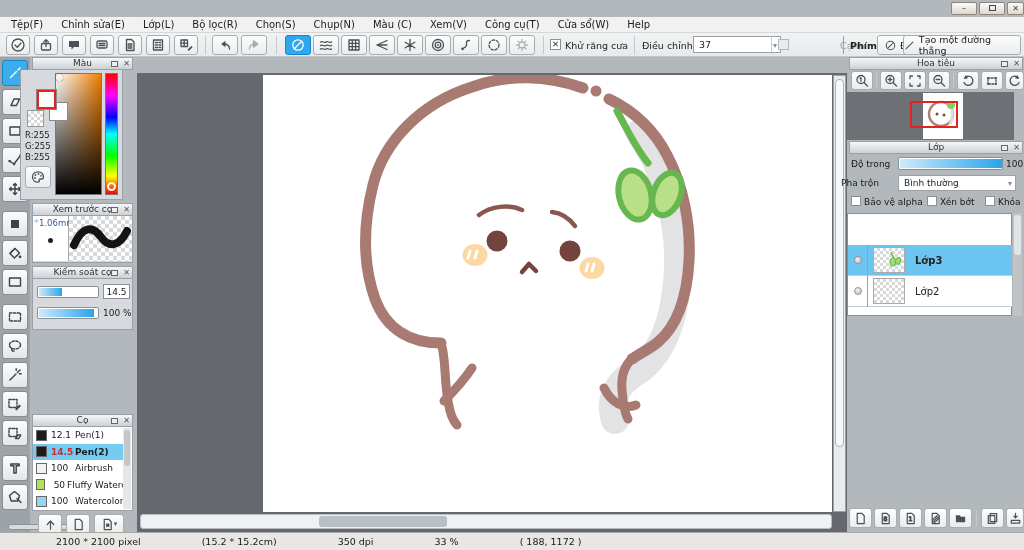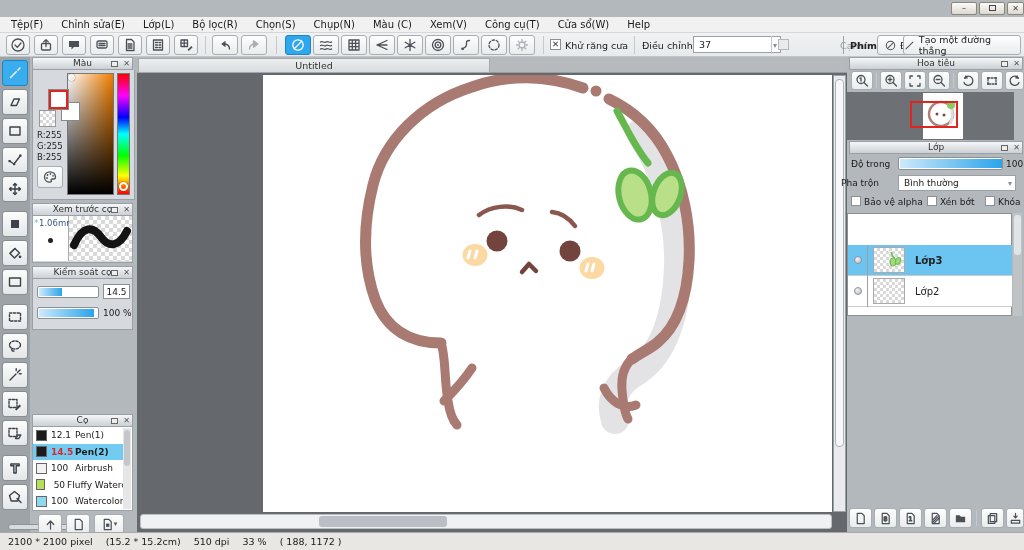--- a/index.html
+++ b/index.html
@@ -80,21 +80,21 @@
   .viscell{width:20px;height:31px;border-right:1px solid #9aa0a5;display:flex;align-items:center;justify-content:center;}
   .viscircle{width:8px;height:8px;border-radius:50%;background:radial-gradient(circle at 35% 30%,#f2f3f4,#b9bdc1);border:1px solid #8f9499;}
   .lthumb{width:32px;height:26px;margin-left:5px;border:1px solid #aaa;position:relative;}
   .lname{margin-left:10px;font-size:10px;color:#222;}
   .layer-row.sel .lname{font-weight:bold;}
   .nbtn{position:absolute;top:0;width:22px;height:19px;background:linear-gradient(#fdfefe,#e9eced);border:1px solid #a8adb2;border-radius:3px;display:flex;align-items:center;justify-content:center;}
   .fbtn{position:absolute;width:23px;height:20px;background:linear-gradient(#fdfefe,#e9eced);border:1px solid #a8adb2;border-radius:3px;display:flex;align-items:center;justify-content:center;}
 
   
   .statusbar{position:absolute;left:0;top:532px;width:1024px;height:18px;background:#e9e7e4;border-top:1px solid #aba8a4;display:flex;align-items:center;padding-left:8px;font-size:9.5px;color:#1a1a1a;white-space:nowrap;overflow:hidden;}
-  .statusbar span{margin-right:13px;}
+  .statusbar span{margin-right:13px;margin-left:48px;}
 </style>
 </head>
 <body>
 
 <div class="app">
 
   <div class="winbtn" style="left:951px;width:26px;"><span>–</span></div>
   <div class="winbtn" style="left:979px;width:26px;"><span style="display:inline-block;width:7px;height:6px;border:1px solid #444;margin-top:2px;"></span></div>
   <div class="winbtn" style="left:1007px;width:17px;"><span>✕</span></div>
 
@@ -348,21 +348,21 @@
         </svg>
     </div>
   </div>
   <div class="grip"></div>
 
   <div class="phead" style="left:32px;top:57px;width:101px;">
     <span>Màu</span>
     <span class="ph-pop"></span>
     <span class="ph-x">✕</span>
   </div>
-  <div class="pcontent" style="left:32px;top:70px;width:103px;height:130px;">
+  <div class="pcontent" style="left:20px;top:70px;width:103px;height:130px;">
     <div class="abs" style="left:16px;top:20px;width:19px;height:19px;background:#fff;border:2px solid #e0251f;outline:1px solid #888;z-index:2;"></div>
     <div class="abs" style="left:28px;top:32px;width:19px;height:19px;background:#fff;border:1px solid #888;z-index:1;"></div>
     <div class="abs checker" style="left:6px;top:40px;width:17px;height:17px;border:1px solid #999;background-size:6px 6px;background-position:0 0,3px 3px;z-index:0;"></div>
     <div class="abs" style="left:4px;top:60px;font-size:8.5px;line-height:11px;color:#222;">
       <div>R:255</div>
       <div>G:255</div>
       <div>B:255</div>
     </div>
     <div class="abs" style="left:4px;top:96px;width:26px;height:22px;background:linear-gradient(#fdfefe,#e9eced);border:1px solid #a8adb2;border-radius:3px;display:flex;align-items:center;justify-content:center;">
       <svg class="si" width="14" height="14" viewBox="0 0 14 14">
@@ -461,23 +461,20 @@
       </svg>
   </div>
   <div class="fbtn" style="left:94px;top:514px;width:30px;height:20px;">
     <svg class="si" width="13" height="13" viewBox="0 0 14 14">
         <path d="M3.5 1.5 h5 l2.5 2.5 v8.5 h-7.5 z" fill="#fff"></path>
         <rect class="f" x="5.5" y="6" width="3.5" height="3.5"></rect>
       </svg>
     <span style="font-size:7px;color:#555;">▾</span>
   </div>
 
-  <div class="tabbar">
-    <div class="tab"><span>Untitled</span></div>
-  </div>
   <div class="viewport">
     <div class="page">
       <svg width="569" height="437" viewBox="0 0 569 437">
 
         <path d="M377 58 C398 88 417 140 415 192 C413 244 399 282 370 299 C352 310 346 327 352 345" fill="none" stroke="#e3e3e5" stroke-width="28" stroke-linecap="round"></path>
 
         <path d="M320 13 C284 0 244 -1 209 12 C158 28 121 66 110 110 C100 150 100 190 112 224 C124 256 149 268 178 268" fill="none" stroke="#a87a71" stroke-width="11" stroke-linecap="round"></path>
         <path d="M178 268 C183 282 181 304 185 326 C187 339 190 346 194 350" fill="none" stroke="#a87a71" stroke-width="9" stroke-linecap="round"></path>
         <path d="M209 293 C201 305 191 316 181 326" fill="none" stroke="#a87a71" stroke-width="9" stroke-linecap="round"></path>
         <path d="M346 24 C371 36 391 55 404 80 C420 110 428 148 426 186 C424 222 414 251 395 267 C387 274 377 278 369 284" fill="none" stroke="#a87a71" stroke-width="11" stroke-linecap="round"></path>
@@ -661,18 +658,18 @@
   <div class="fbtn" style="left:1006px;top:508px;width:18px;">
     <svg class="si" width="13" height="13" viewBox="0 0 14 14">
         <rect x="2.5" y="9" width="9" height="3" fill="#fff"></rect>
         <path d="M7 1.5 V6 M5.2 4.4 L7 6.4 L8.8 4.4" stroke-width="1.3"></path>
       </svg>
   </div>
 
   <div class="statusbar">
     <span>2100 * 2100 pixel</span>
     <span>(15.2 * 15.2cm)</span>
-    <span>510 dpi</span>
+    <span>350 dpi</span>
     <span>33 %</span>
     <span>( 188, 1172 )</span>
   </div>
 
 </div>
 
 </body></html>

